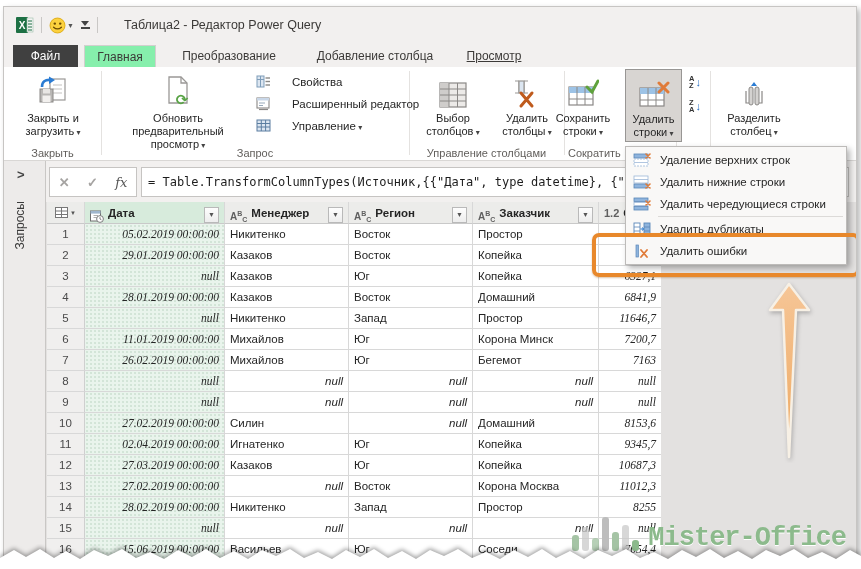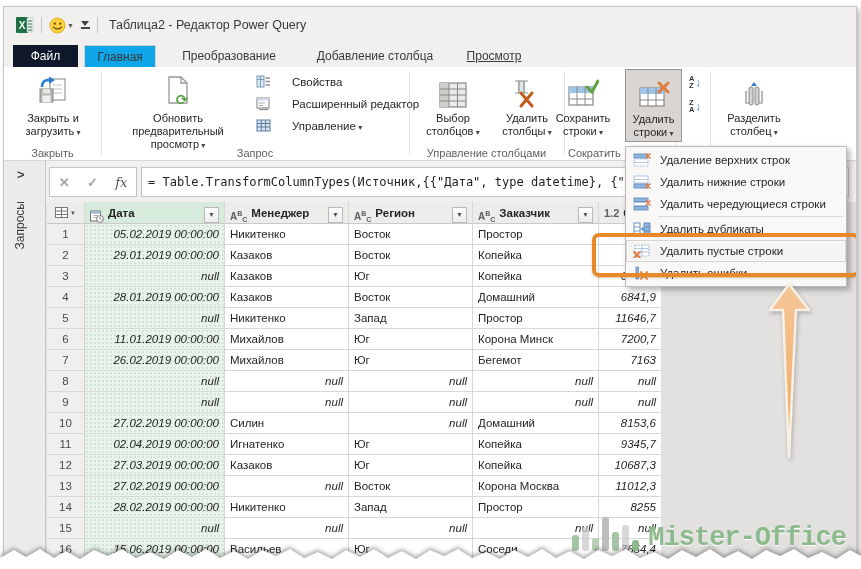--- a/index.html
+++ b/index.html
@@ -4,31 +4,31 @@
 <style>
   html,body{margin:0;padding:0;background:#fff;}
   .screen{position:relative;width:861px;height:569px;background:#fff;overflow:hidden;
           font-family:"Liberation Sans",sans-serif;-webkit-font-smoothing:antialiased;}
   .window{position:absolute;left:3px;top:6px;width:852px;height:552px;background:#f2f0ef;
           border:1px solid #c7c5c3;box-shadow:3px 3px 6px rgba(0,0,0,.28);overflow:hidden;}
 
   
   .titlebar{position:absolute;left:0;top:0;width:100%;height:36px;display:flex;align-items:center;padding-left:12px;box-sizing:border-box;gap:7px;}
   .tb-sep{width:1px;height:16px;background:#c9c7c5;}
-  .tb-title{font-size:12.5px;color:#3b3937;margin-left:4px;}
+  .tb-title{font-size:12.5px;color:#3b3937;margin-left:19px;}
   .dd-mini{font-size:7px;color:#555;margin-left:1px;}
   .cust-icon{display:flex;flex-direction:column;align-items:center;gap:1px;}
   .cust-icon .tri{width:0;height:0;border-left:4px solid transparent;border-right:4px solid transparent;border-top:5px solid #444;}
   .cust-icon .bar{width:9px;height:2px;background:#444;}
 
   
   .tabrow{position:absolute;left:0;top:36px;width:100%;height:24px;}
   .tab{position:absolute;top:2px;height:22px;line-height:22px;text-align:center;font-size:12px;color:#3c3a38;cursor:default;}
-  .tab-file{left:9px;width:65px;background:#0f172a;color:#fff;}
-  .tab-home{left:80px;width:72px;background:#0ea5e9;border:1px solid #d2d0ce;border-bottom:none;height:23px;box-sizing:border-box;}
+  .tab-file{left:9px;width:65px;background:#404040;color:#fff;}
+  .tab-home{left:80px;width:72px;background:#86efac;border:1px solid #d2d0ce;border-bottom:none;height:23px;box-sizing:border-box;}
   .tab-transform{left:163px;width:124px;}
   .tab-addcol{left:300px;width:142px;}
   .tab-view{left:455px;width:70px;text-decoration:underline;}
 
   
   .ribbon{position:absolute;left:0;top:60px;width:100%;height:94px;background:#fff;border-bottom:1px solid #d9d7d5;box-sizing:border-box;}
   .rsep{position:absolute;top:4px;height:84px;width:1px;background:#e4e2e0;}
   .rg-label{position:absolute;bottom:1px;font-size:11px;color:#615e5b;text-align:center;white-space:nowrap;}
   .bigbtn{position:absolute;top:2px;display:flex;flex-direction:column;align-items:center;font-size:11px;line-height:13px;color:#262626;text-align:center;cursor:default;}
   .bigbtn .ic{height:40px;display:flex;align-items:flex-end;justify-content:center;margin-bottom:3px;}
@@ -59,21 +59,21 @@
   .g-row{display:flex;height:21px;}
   .g-head{height:22px;}
   .cell{box-sizing:border-box;border-right:1px solid #d8d8d8;border-bottom:1px solid #d8d8d8;background:#fff;
         font-size:11.5px;color:#252525;padding:0 5px;line-height:20px;white-space:nowrap;overflow:hidden;}
   .w-n{width:38px;} .w-0{width:140px;} .w-1{width:124px;} .w-2{width:124px;} .w-3{width:126px;} .w-4{width:62px;border-right:none;}
   .numcell{background:#f0efee;color:#4a4a4a;text-align:center;border-right:1px solid #cfcfcf;}
   .hcell{background:#ececea;font-weight:bold;display:flex;align-items:flex-end;gap:4px;border-bottom:1px solid #c9c9c9;}
   .hcell .flt{margin-left:auto;}
   .h-date{background:#d7ebdc;}
   .c-datecol{background:#e9f4ec;background-image:radial-gradient(rgba(110,160,125,.18) 1px,transparent 1px);background-size:4px 4px;}
-  .c-it{font-style:italic;text-align:right;}
+  .c-it{font-style:italic;text-align:right;font-family:Liberation Serif, serif;}
   .null-val{font-style:italic;text-align:right;}
   .flt{width:15px;height:16px;border:1px solid #b9b9b9;background:linear-gradient(#fdfdfd,#ededed);display:flex;align-items:center;justify-content:center;font-size:7px;color:#555;box-sizing:border-box;}
   .typeicon{font-weight:bold;color:#5f5f5f;display:inline-flex;align-items:baseline;line-height:10px;}
   .abc .a{font-size:10px;} .abc .b{font-size:7px;position:relative;top:-4px;} .abc .c{font-size:7px;position:relative;top:2px;}
   .n12{font-size:11px;font-weight:bold;color:#5f5f5f;}
   .corner{display:flex;align-items:center;justify-content:center;gap:2px;}
 
   
   .watermark{position:absolute;right:10px;bottom:8px;display:flex;align-items:flex-end;gap:3px;z-index:5;}
   .wm-bars{display:flex;align-items:flex-end;gap:3px;margin-right:6px;}
@@ -550,32 +550,20 @@
             <line x1="1" y1="5" x2="7" y2="5" stroke="#5a87b8" stroke-width="0.8"></line>
             <line x1="1" y1="9" x2="7" y2="9" stroke="#5a87b8" stroke-width="0.8"></line>
             <rect x="11" y="1" width="6" height="12" fill="#8fb4dd" stroke="#5a87b8" stroke-width="0.9"></rect>
             <line x1="11" y1="5" x2="17" y2="5" stroke="#5a87b8" stroke-width="0.8"></line>
             <line x1="11" y1="9" x2="17" y2="9" stroke="#5a87b8" stroke-width="0.8"></line>
             <path d="M7.5 7 H10.5 M9 5.5 L10.8 7 L9 8.5" fill="none" stroke="#2b7cd3" stroke-width="1"></path>
           </svg>
         </span>
         <span>Удалить дубликаты</span>
       </div>
-      <div class="mi hot">
-        <span class="mic">
-          <svg width="18" height="14" viewBox="0 0 18 14">
-            <rect x="2" y="1" width="14" height="11" fill="#fff" stroke="#9db7d8" stroke-width="0.9" stroke-dasharray="2 1"></rect>
-            <line x1="2" y1="4.5" x2="16" y2="4.5" stroke="#9db7d8" stroke-width="0.8"></line>
-            <line x1="2" y1="8" x2="16" y2="8" stroke="#9db7d8" stroke-width="0.8"></line>
-            <line x1="9" y1="1" x2="9" y2="12" stroke="#9db7d8" stroke-width="0.8"></line>
-            <path d="M1 8 L7 14 M7 8 L1 14" stroke="#e07b39" stroke-width="1.8" stroke-linecap="round"></path>
-          </svg>
-        </span>
-        <span>Удалить пустые строки</span>
-      </div>
       <div class="mi">
         <span class="mic">
           <svg width="18" height="14" viewBox="0 0 18 14">
             <rect x="3" y="1" width="2.4" height="12" fill="#8fb4dd" stroke="#5a87b8" stroke-width="0.7"></rect>
             <path d="M8 6 L14 13 M14 6 L8 13" stroke="#e07b39" stroke-width="1.8" stroke-linecap="round"></path>
           </svg>
         </span>
         <span>Удалить ошибки</span>
       </div>
     </div>

